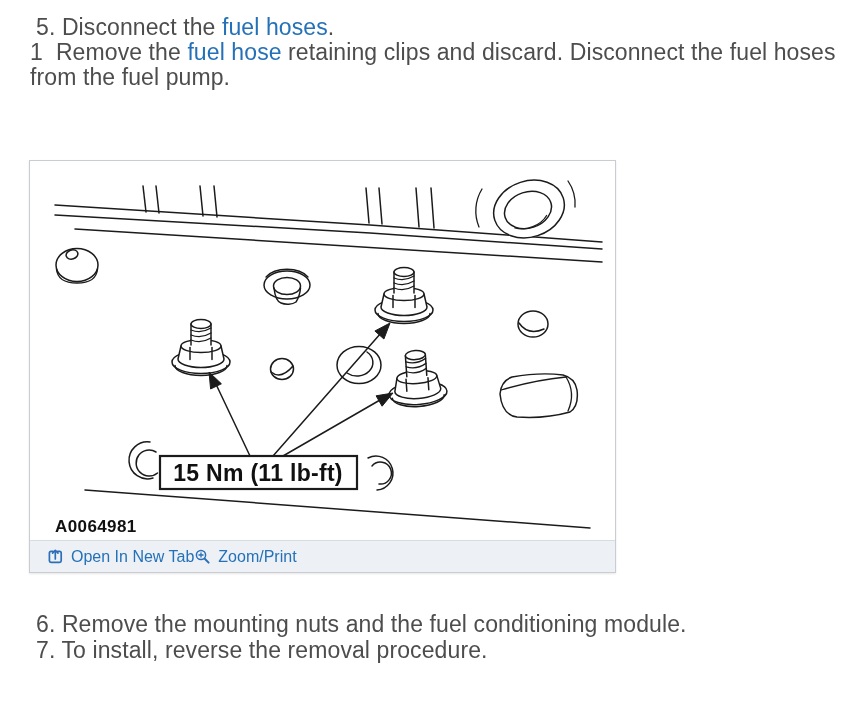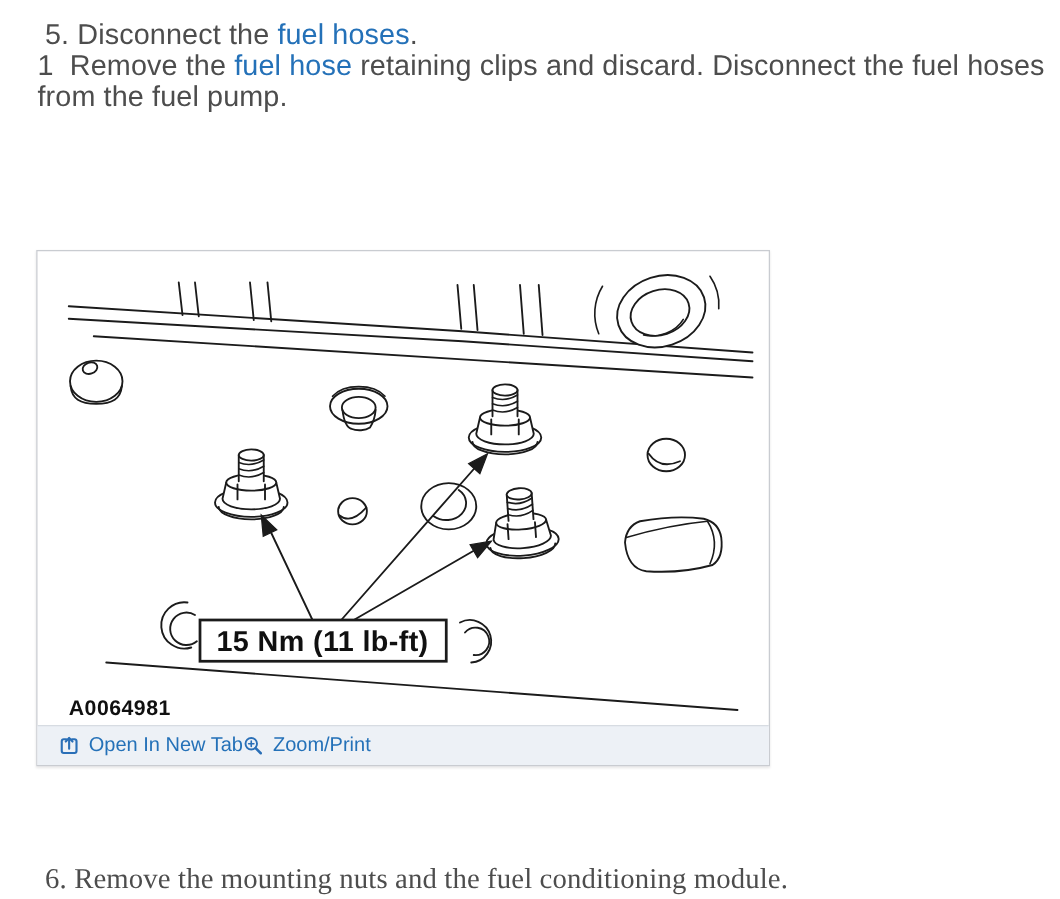--- a/index.html
+++ b/index.html
@@ -10,21 +10,21 @@
   }
   .content{padding-top:15px;}
   .step{
     font-size:23px;line-height:25px;white-space:pre-wrap;
     margin-left:36px;color:#4d4d4d;letter-spacing:.1px;
   }
   .step.sub{margin-left:30px;}
   a.inline-link{color:#2471b8;text-decoration:none;cursor:pointer;}
   
   .figure-panel{
-    position:relative;margin-left:29px;margin-top:110px;
+    position:relative;margin-left:29px;margin-top:70px;
     width:587px;height:413px;box-sizing:border-box;
     border:1px solid #c9ccd1;background:#fff;
     box-shadow:0 1px 2px rgba(0,0,0,.10);
   }
   .figure-canvas{position:absolute;left:0;top:0;}
   
   .s{stroke:#1b1b1b;stroke-width:1.5;fill:none;stroke-linecap:round;stroke-linejoin:round;}
   .s2{stroke:#1b1b1b;stroke-width:1.3;fill:none;stroke-linecap:round;stroke-linejoin:round;}
   .sw{stroke:#1b1b1b;stroke-width:1.5;fill:#ffffff;stroke-linejoin:round;}
   .head{fill:#1b1b1b;stroke:#1b1b1b;stroke-width:1;}
@@ -38,21 +38,21 @@
     background:#edf1f6;border-top:1px solid #d7dce2;
     display:flex;align-items:center;justify-content:flex-start;
     padding:0 13px 0 17px;box-sizing:border-box;
   }
   .fig-link{
     display:flex;align-items:center;gap:7px;
     color:#2471b8;font-size:16px;text-decoration:none;cursor:pointer;
     line-height:1;
   }
   .fig-link svg{display:block;}
-  .bottom-steps{margin-top:77px;font-family:Liberation Serif, serif;}
+  .bottom-steps{margin-top:38px;}
   .bottom-steps .step{line-height:26px;}
 </style>
 </head>
 <body>
 
 <div class="content">
 
   <div class="step"><span>5. </span><span>Disconnect the </span><a class="inline-link">fuel hoses</a><span>.</span></div>
 
   <div class="step sub"><span>1  </span><span>Remove the </span><a class="inline-link">fuel hose</a><span> retaining clips and discard. Disconnect the fuel hoses from the fuel pump.</span></div>
@@ -184,15 +184,16 @@
           <path d="M 10.5,10.5 L 14.6,14.6" stroke="#2a6fb7" stroke-width="2" stroke-linecap="round"></path>
           <path d="M 7,4.9 V 9.1 M 4.9,7 H 9.1" stroke="#2a6fb7" stroke-width="1.3" stroke-linecap="round"></path>
         </svg>
         <span>Zoom/Print</span>
       </a>
     </div>
   </div>
 
   <div class="bottom-steps">
     <div class="step"><span>6. </span><span>Remove the mounting nuts and the fuel conditioning module.</span></div>
+    <div class="step"><span>7. </span><span>To install, reverse the removal procedure.</span></div>
   </div>
 
 </div>
 
 </body></html>

